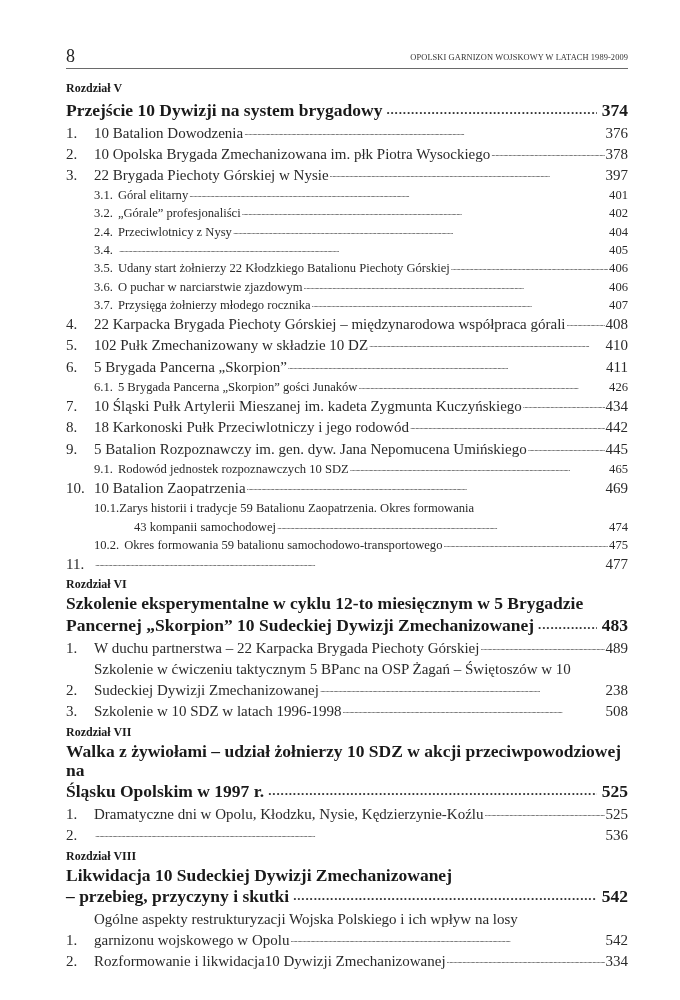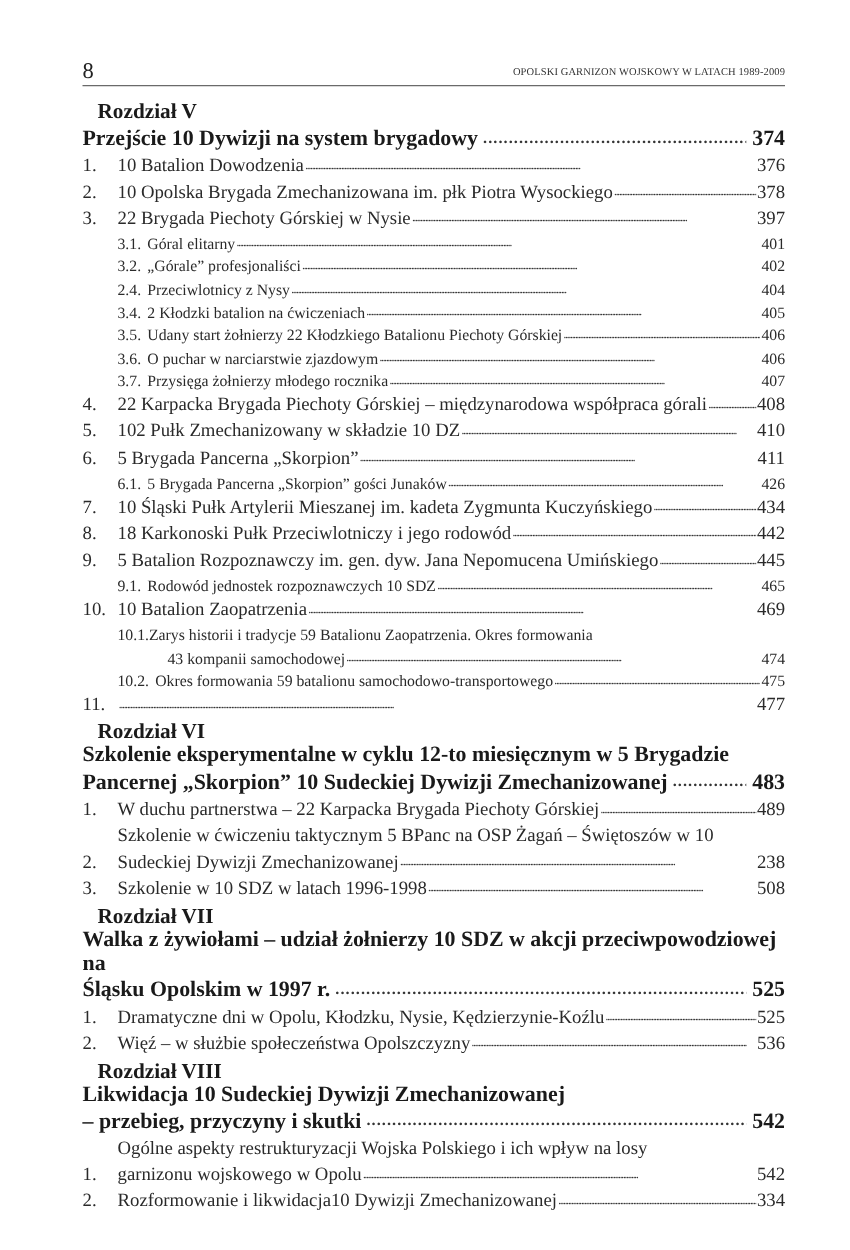--- a/index.html
+++ b/index.html
@@ -16,21 +16,21 @@
   }
   .header .pnum { position: absolute; left: 0; top: 0; font-size: 18px; line-height: 20px; color: #222; }
   .header .run {
     position: absolute; right: 0; top: 6px; font-size: 8.4px; letter-spacing: 0.1px;
     line-height: 12px; color: #333; text-transform: uppercase;
   }
 
   .toc { position: absolute; left: 66px; top: 79px; width: 562px; }
 
   .chap-label {
-    font-weight: bold; font-size: 17px; line-height: 19px; color: #1a1a1a; margin-left: 12px;
+    font-weight: bold; font-size: 12px; line-height: 19px; color: #1a1a1a;
   }
   .chap-title {
     font-weight: bold; font-size: 17.5px; line-height: 19px; color: #1a1a1a;
     display: flex; align-items: flex-end;
   }
   .chap-title .txt { white-space: pre-wrap; }
   .chap-block { margin-bottom: 3px; }
 
   .row {
     display: flex; align-items: flex-end; font-size: 15px; line-height: 21.2px;
@@ -120,21 +120,20 @@
         <span class="pg">402</span>
       </div>
       <div class="sub">
         <span class="num">2.4.</span>
         <span class="txt">Przeciwlotnicy z Nysy</span>
         <span class="dots"></span>
         <span class="pg">404</span>
       </div>
       <div class="sub">
         <span class="num">3.4.</span>
-        <span class="txt">2 Kłodzki batalion na ćwiczeniach</span>
         <span class="dots"></span>
         <span class="pg">405</span>
       </div>
       <div class="sub">
         <span class="num">3.5.</span>
         <span class="txt">Udany start żołnierzy 22 Kłodzkiego Batalionu Piechoty Górskiej</span>
         <span class="dots"></span>
         <span class="pg">406</span>
       </div>
       <div class="sub">
@@ -294,21 +293,20 @@
         <span class="num">1.</span>
         <span class="body">
           <span class="txt">Dramatyczne dni w Opolu, Kłodzku, Nysie, Kędzierzynie-Koźlu</span>
           <span class="dots"></span>
           <span class="pg">525</span>
         </span>
       </div>
       <div class="row">
         <span class="num">2.</span>
         <span class="body">
-          <span class="txt">Więź  – w służbie społeczeństwa Opolszczyzny</span>
           <span class="dots"></span>
           <span class="pg">536</span>
         </span>
       </div>
       <div class="chap-block">
         <div class="chap-label">Rozdział VIII</div>
         <div class="chap-title">
           <span class="txt">Likwidacja 10 Sudeckiej Dywizji Zmechanizowanej</span>
         </div>
         <div class="chap-title">

